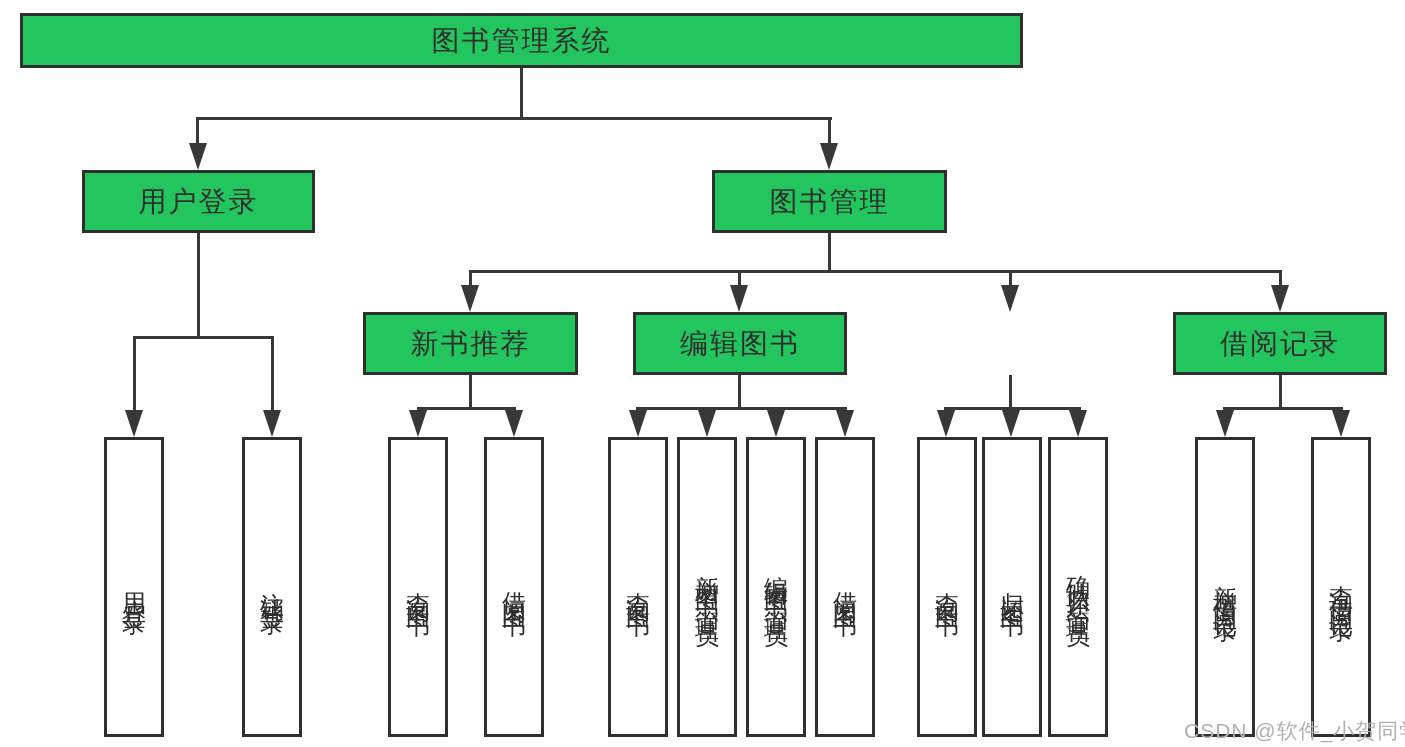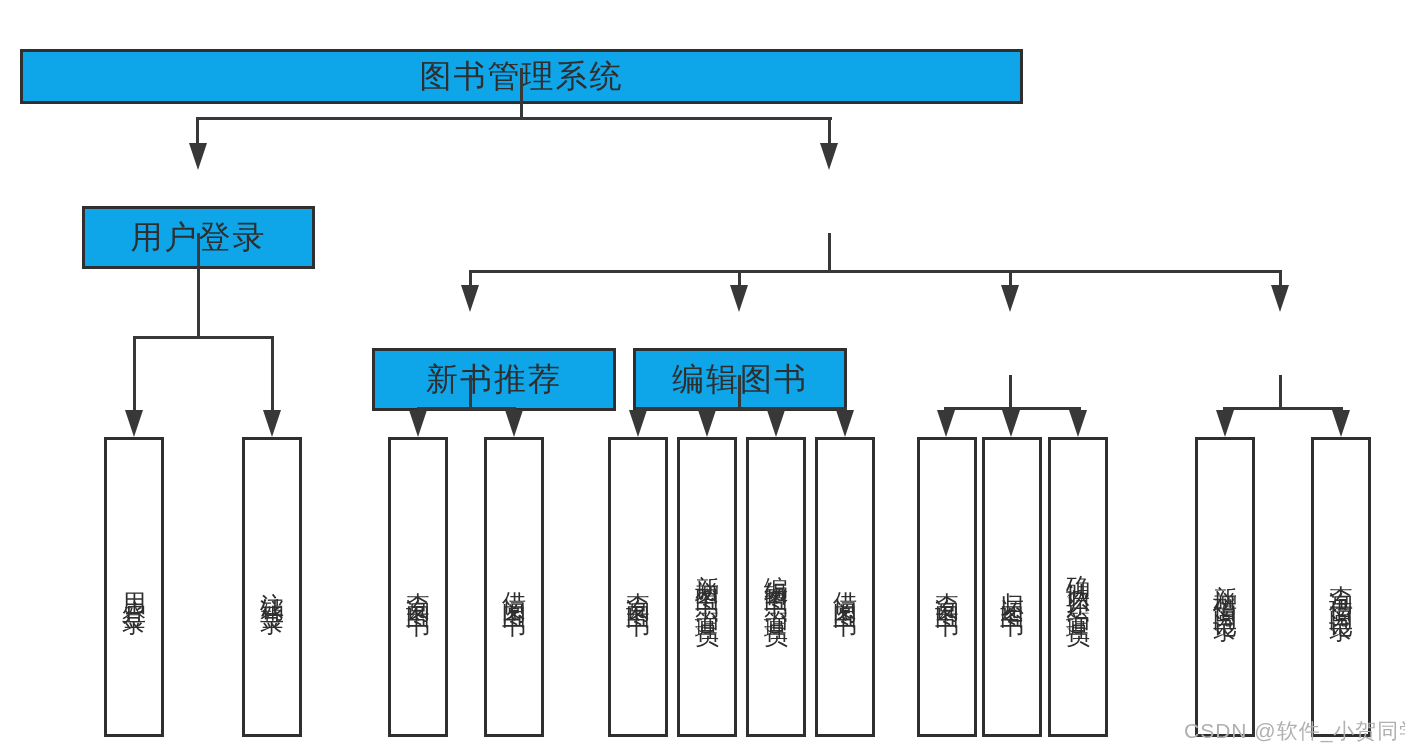--- a/index.html
+++ b/index.html
@@ -9,28 +9,27 @@
     height: 747px;
     background: #ffffff;
     overflow: hidden;
     font-family: "Liberation Sans", "DejaVu Sans", sans-serif;
     color: #2e2e2e;
   }
   .node {
     position: absolute;
     box-sizing: border-box;
     border: 3px solid #2f2f2f;
-    background: #0ea5e9;
+    background: #22c55e;
     display: flex;
     align-items: center;
     justify-content: center;
-    font-size: 32px;
+    font-size: 28px;
     letter-spacing: 2px;
     white-space: nowrap;
-    margin-top: 36px;
   }
   .vnode {
     position: absolute;
     box-sizing: border-box;
     border: 3px solid #2f2f2f;
     background: #ffffff;
     display: flex;
     align-items: center;
     justify-content: center;
     font-size: 24px;
@@ -70,44 +69,50 @@
   <div class="ln" style="left:520px; top:68px;  width:3px;   height:49px;"></div>
   <div class="ln" style="left:196px; top:117px; width:636px; height:3px;"></div>
   <div class="ln" style="left:196px; top:117px; width:3px;   height:31px;"></div>
   <div class="ar" style="left:189px; top:143px;"></div>
   <div class="ln" style="left:828px; top:117px; width:3px;   height:31px;"></div>
   <div class="ar" style="left:820px; top:143px;"></div>
 
   <div class="node" style="left:82px; top:170px; width:233px; height:63px;">
     <span>用户登录</span>
   </div>
+  <div class="node" style="left:712px; top:170px; width:235px; height:63px;">
+    <span>图书管理</span>
+  </div>
 
   <div class="ln" style="left:197px; top:233px; width:3px;   height:103px;"></div>
   <div class="ln" style="left:133px; top:336px; width:141px; height:3px;"></div>
   <div class="ln" style="left:133px; top:336px; width:3px;   height:79px;"></div>
   <div class="ar" style="left:125px; top:410px;"></div>
   <div class="ln" style="left:271px; top:336px; width:3px;   height:79px;"></div>
   <div class="ar" style="left:263px; top:410px;"></div>
 
   <div class="ln" style="left:828px; top:233px; width:3px;   height:37px;"></div>
   <div class="ln" style="left:469px; top:270px; width:813px; height:3px;"></div>
   <div class="ln" style="left:469px;  top:270px; width:3px; height:20px;"></div>
   <div class="ar" style="left:461px;  top:285px;"></div>
   <div class="ln" style="left:738px;  top:270px; width:3px; height:20px;"></div>
   <div class="ar" style="left:730px;  top:285px;"></div>
   <div class="ln" style="left:1009px; top:270px; width:3px; height:20px;"></div>
   <div class="ar" style="left:1001px; top:285px;"></div>
   <div class="ln" style="left:1279px; top:270px; width:3px; height:20px;"></div>
   <div class="ar" style="left:1271px; top:285px;"></div>
 
-  <div class="node" style="left:372px; top:312px; width:244px; height:63px;">
+  <div class="node" style="left:363px; top:312px; width:215px; height:63px;">
     <span>新书推荐</span>
   </div>
   <div class="node" style="left:633px; top:312px; width:214px; height:63px;">
     <span>编辑图书</span>
+  </div>
+  <div class="node" style="left:1173px; top:312px; width:214px; height:63px;">
+    <span>借阅记录</span>
   </div>
 
   <div class="ln" style="left:469px; top:375px; width:3px;  height:32px;"></div>
   <div class="ln" style="left:417px; top:407px; width:99px; height:3px;"></div>
   <div class="ar" style="left:409px; top:410px;"></div>
   <div class="ar" style="left:505px; top:410px;"></div>
 
   <div class="ln" style="left:738px; top:375px; width:3px;   height:32px;"></div>
   <div class="ln" style="left:636px; top:407px; width:211px; height:3px;"></div>
   <div class="ar" style="left:629px; top:410px;"></div>

